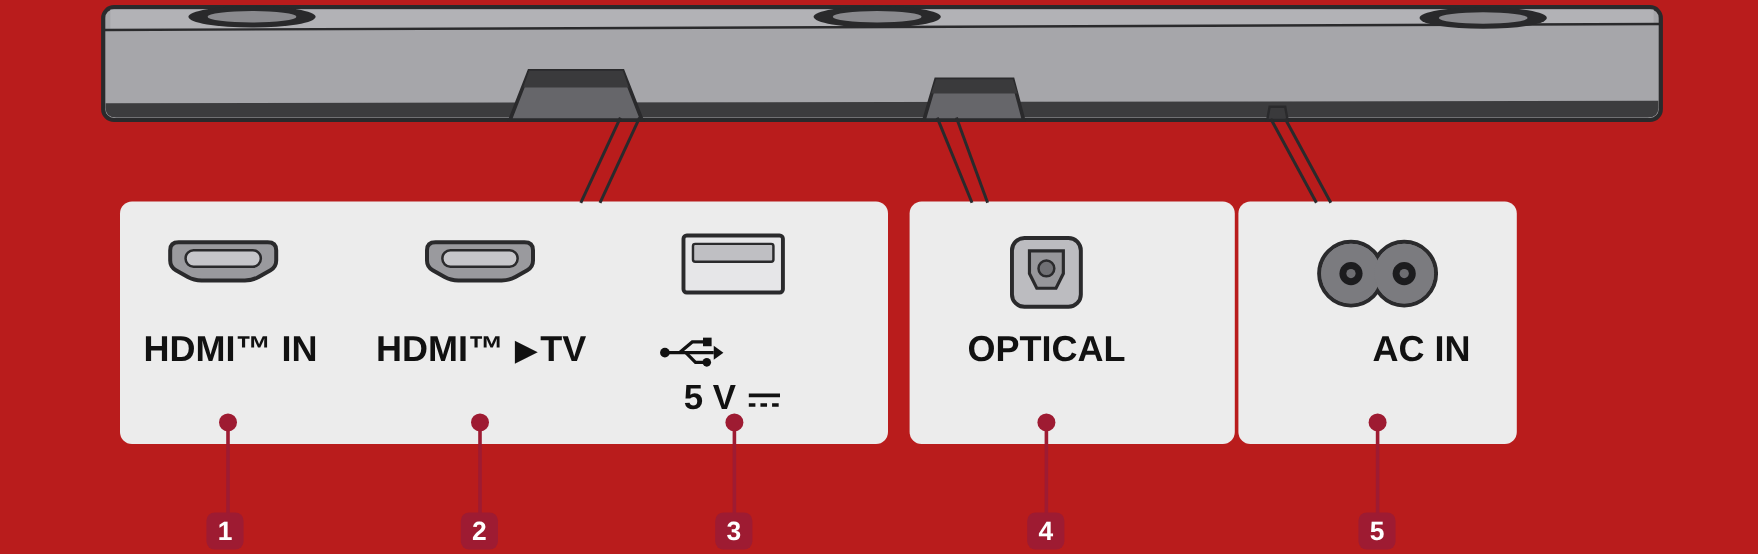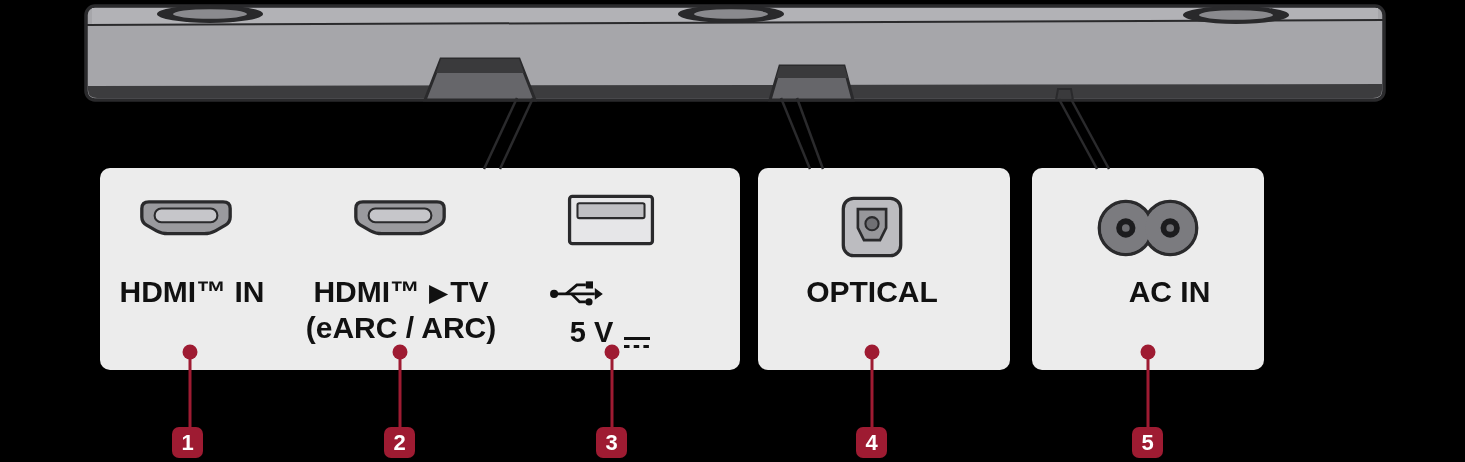--- a/index.html
+++ b/index.html
@@ -3,65 +3,65 @@
 <meta charset="utf-8">
 <style>
   html, body { margin: 0; padding: 0; background: #ffffff; }
   body { font-family: "Liberation Sans", "DejaVu Sans", sans-serif; }
   :root { --accent: #9E1B32; }
 
   .canvas {
     position: relative;
     width: 1465px;
     height: 462px;
-    background: #000000;
+    background: #b91c1c;
     overflow: hidden;
   }
 
   .panel {
     position: absolute;
     top: 168px;
     height: 202px;
     background: #ececec;
     border-radius: 10px;
   }
   .panel-hdmi-usb { left: 100px;  width: 640px; }
-  .panel-optical  { left: 758px;  width: 252px; }
+  .panel-optical  { left: 758px;  width: 271px; }
   .panel-ac       { left: 1032px; width: 232px; }
 
   .port-icon { position: absolute; }
 
   .port-label {
     position: absolute;
     font-weight: 700;
     font-size: 30px;
     line-height: 35px;
     color: #111111;
     text-align: center;
     white-space: nowrap;
   }
   .lbl-hdmi-in  { left: 2px;   top: 106px; width: 180px; }
   .lbl-hdmi-tv  { left: 191px; top: 106px; width: 220px; }
   .lbl-optical  { left: 0;     top: 106px; width: 228px; }
-  .lbl-ac       { left: 0;     top: 106px; width: 199px; padding-left: 38px; }
+  .lbl-ac       { left: 15px;     top: 106px; width: 199px; padding-left: 38px; }
 
   .arrow {
     display: inline-block;
     font-size: 25px;
     margin: 0 2px 0 9px;
     vertical-align: 1px;
   }
 
   .usb-rating {
     left: 398px;
     top: 147px;
     width: 226px;
     font-size: 29px;
     display: flex;
-    align-items: flex-end;
+    align-items: center;
     justify-content: center;
     gap: 9px;
   }
 
   .art {
     position: absolute;
     left: 0;
     top: 0;
     pointer-events: none;
   }
@@ -110,21 +110,20 @@
       <rect x="3.5" y="3.5" width="89" height="51" rx="3" fill="#e6e6e8" stroke="#2a2a2c" stroke-width="3.5"></rect>
       <rect x="12" y="11" width="72" height="16" rx="2" fill="#bfbfc3" stroke="#2a2a2c" stroke-width="2.2"></rect>
     </svg>
 
     <div class="port-label lbl-hdmi-in">HDMI™ IN</div>
 
     <div class="port-label lbl-hdmi-tv">
       <div>
         <span>HDMI™</span><span class="arrow">▶</span><span>TV</span>
       </div>
-      <div>(eARC / ARC)</div>
     </div>
 
     <svg class="port-icon" style="left:448px;top:108px" width="56" height="34" viewBox="0 0 62 38">
       <g stroke="#111111" stroke-width="3" fill="none">
         <path d="M5 20 H52"></path>
         <path d="M20 20 L32 10 H42"></path>
         <path d="M26 20 L35 29 H42"></path>
       </g>
       <circle cx="6.5" cy="20" r="4.5" fill="#111111"></circle>
       <path d="M52 13.5 L61 20 L52 26.5 Z" fill="#111111"></path>

